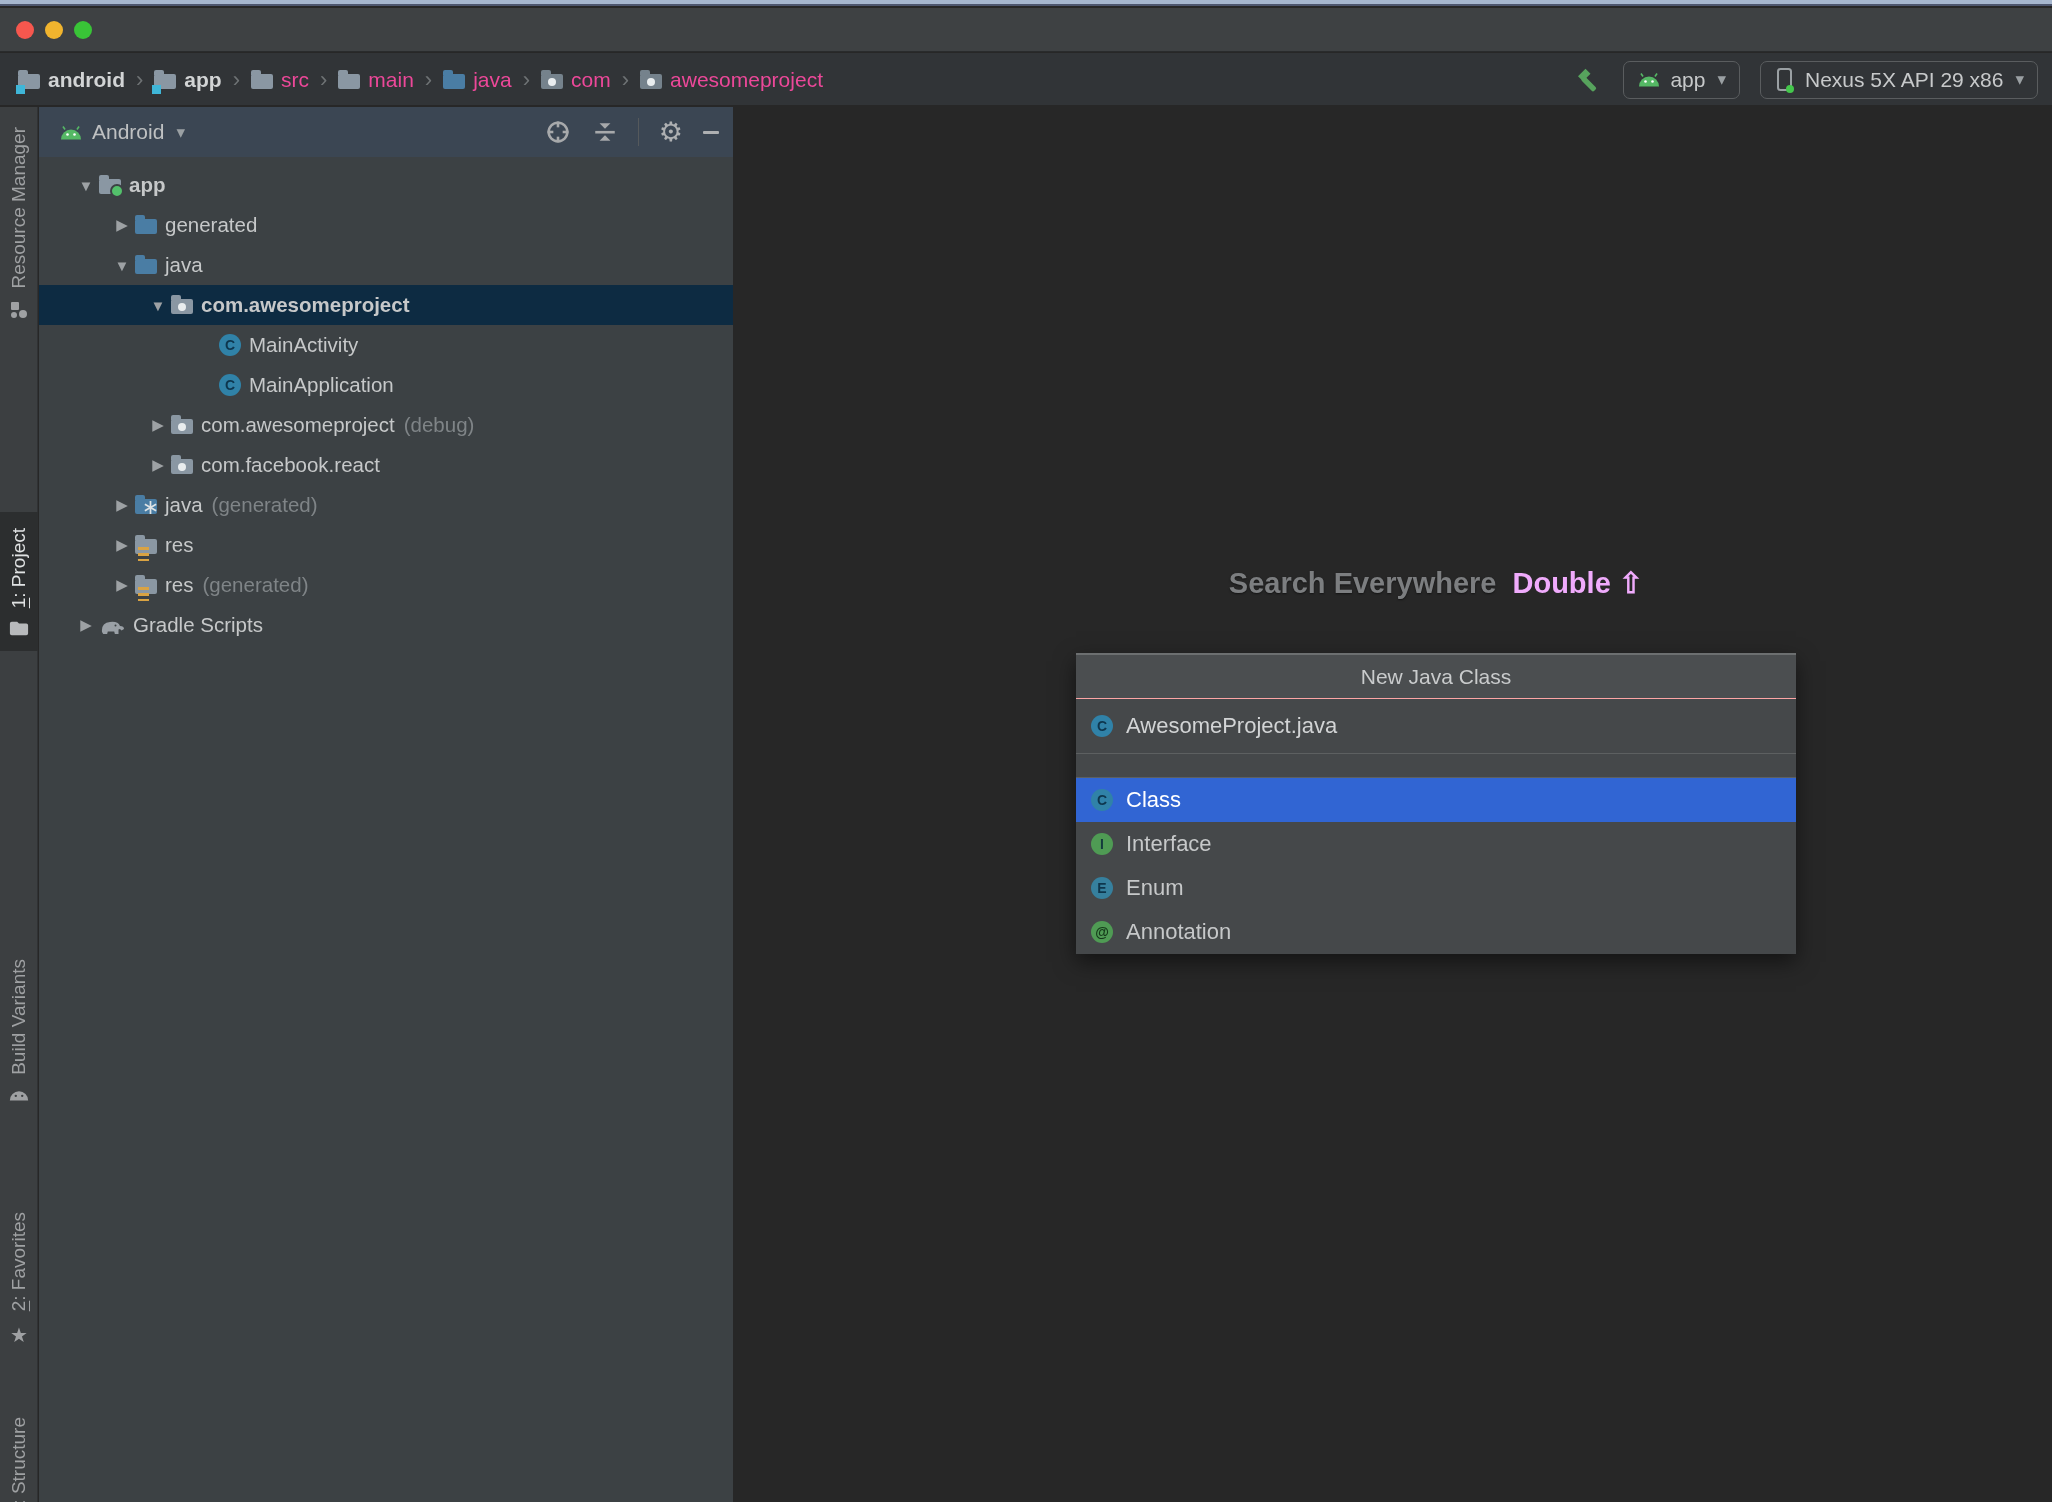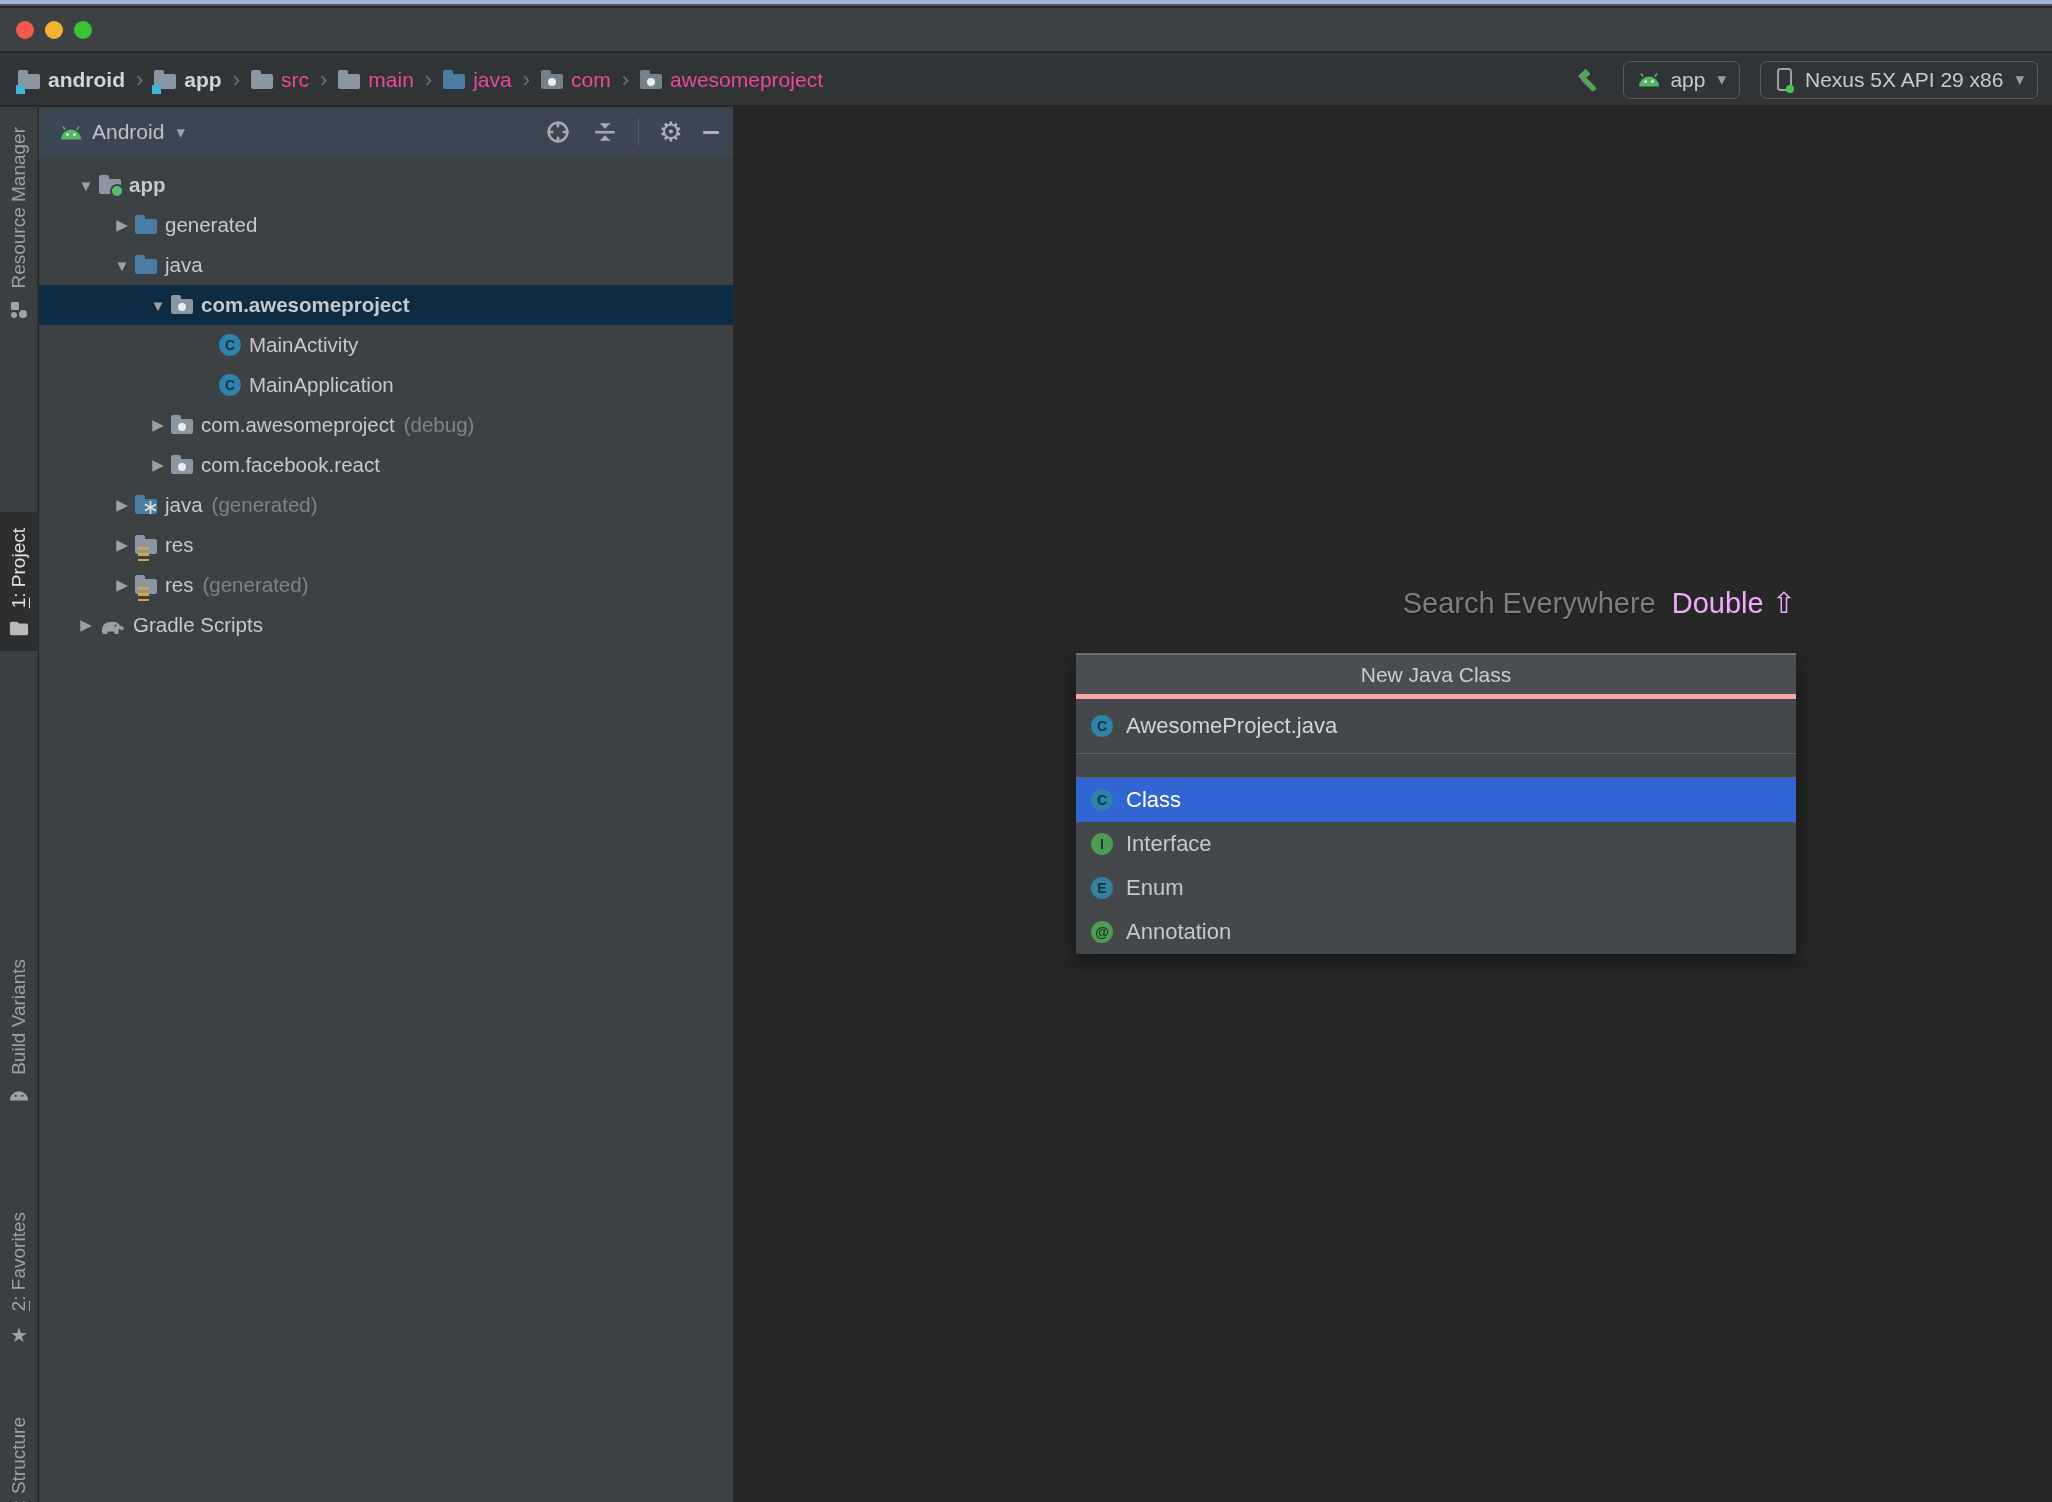--- a/index.html
+++ b/index.html
@@ -60,29 +60,29 @@
   .trow { height:40px; display:flex; align-items:center; font-size:20.5px; color:#c6c8c9; }
   .trow.selected { background:#0d2b42; }
   .trow .chev { width:26px; text-align:center; color:#9da1a4; font-size:15px; flex:0 0 auto; }
   .trow .lbl { margin-left:8px; }
   .trow .sfx { margin-left:9px; color:#7f8487; }
   .trow.bold .lbl { font-weight:bold; }
   .ind0{ padding-left:34px; } .ind1{ padding-left:70px; } .ind2{ padding-left:106px; } .ind3{ padding-left:180px; }
 
   
   .editor { position:absolute; left:734px; top:107px; width:1318px; height:1395px; background:#272727; }
-  .hint { position:absolute; left:1076px; top:586px; width:720px; display:flex; justify-content:flex-end; align-items:center; gap:16px; font-size:29px; }
+  .hint { position:absolute; left:1076px; top:566px; width:720px; display:flex; justify-content:center; align-items:center; gap:16px; font-size:29px;font-weight:bold; }
   .hint .h-gray { color:#7c7e80; text-shadow:0 1px 2px rgba(0,0,0,.5); }
   .hint .h-blue { color:#f0abfc; }
 
   
   .popup { position:absolute; left:1076px; top:653px; width:720px; background:#45484a;
       border-top:2px solid #6c6f70; box-shadow:0 8px 20px rgba(0,0,0,.5); }
   .popup-header { height:44px; background:#4b4e50; display:flex; align-items:center; justify-content:center;
-      color:#c9cbcc; font-size:21px; border-bottom:5px solid #fca5a5; }
+      color:#c9cbcc; font-size:21px; border-bottom:1px solid #fca5a5; }
   .popup-input { height:55px; display:flex; align-items:center; gap:13px; padding:0 15px;
       color:#d2d4d5; font-size:22px; border-bottom:1px solid #5d6061; }
   .popup-spacer { height:24px; border-bottom:1px solid #5d6061; }
   .pitem { height:44px; display:flex; align-items:center; gap:13px; padding:0 15px; color:#c6c8c9; font-size:22px; }
   .pitem.selected { background:#3165d3; color:#ffffff; }
 
   svg { display:block; flex:0 0 auto; }
 </style>
 </head>
 <body>

